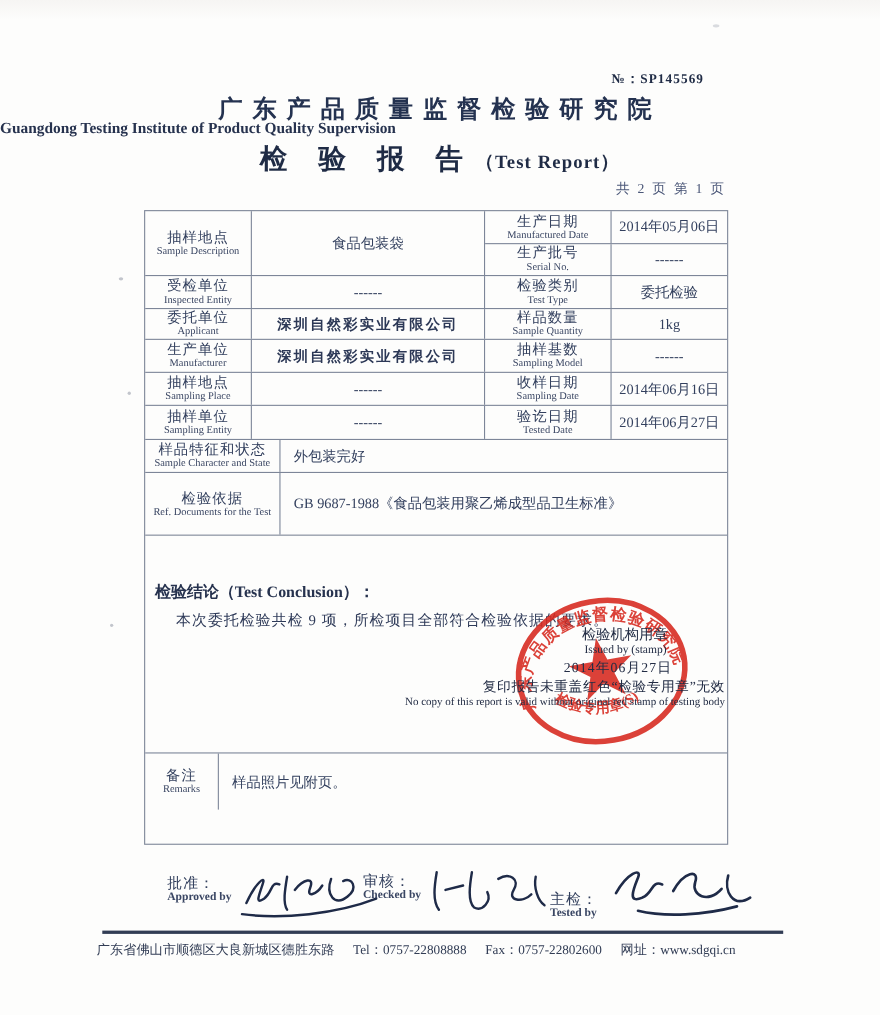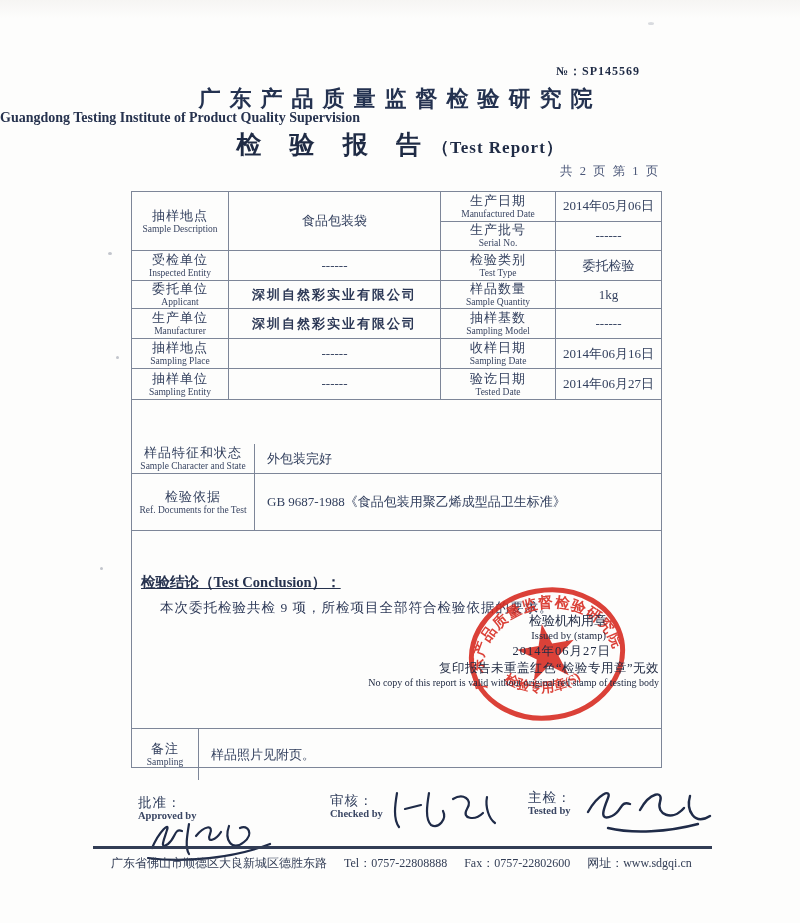--- a/index.html
+++ b/index.html
@@ -32,48 +32,48 @@
   .lblcn{font-size:13px;letter-spacing:1px;line-height:15px;text-align:center;}
   .lblen{font-size:9.5px;line-height:12px;text-align:center;color:#3a4663;}
   .val{font-size:13px;text-align:center;}
   .val.company{letter-spacing:2px;font-weight:bold;color:#2c3856;}
   .val.left{align-self:flex-start;text-align:left;}
   .w-l1{width:97px;}  .w-v1{width:212px;} .w-l2{width:115px;} .w-v2{flex:1;}
   .rightcol{flex:1;display:flex;flex-direction:column;}
   .subrow{display:flex;flex:1;}
   .subrow.first{border-bottom:1px solid #7d8698;}
   .h-r1{height:59px;} .h-r2{height:32px;} .h-r3{height:30px;} .h-r4{height:28px;}
-  .h-r5{height:30px;} .h-r6{height:30px;justify-content:center;} .h-r7{height:31px;} .h-r8{height:30px;margin-top:44px;}
+  .h-r5{height:30px;} .h-r6{height:30px;justify-content:center;} .h-r7{height:31px;} .h-r8{height:30px;}
   .h-r9{height:57px;} .h-conc{height:198px;} .h-rem{height:51px;}
   .w-wide{width:123px;} .w-rem{width:67px;}
   .valcell{justify-content:center;}
   .valcell.leftalign{align-items:flex-start;padding-left:12px;}
 
   
   .conc-cell{position:relative;flex:1;}
-  .conc-title{position:absolute;left:9px;top:42px;font-size:14.5px;font-weight:bold;color:#26324e;text-decoration:underline;}
+  .conc-title{position:absolute;left:9px;top:42px;font-size:14.5px;font-weight:bold;color:#26324e;}
   .conc-body{position:absolute;left:28px;top:68px;font-size:13.5px;letter-spacing:1px;color:#2e3a58;}
   .stamp{position:absolute;left:334px;top:54px;width:162px;height:138px;transform:rotate(-10deg);opacity:.88;}
   .stamp-notes{position:absolute;right:2px;top:82px;width:300px;text-align:right;color:#222c44;}
   .sn1{font-size:13px;margin-right:52px;line-height:16px;}
   .sn2{font-size:10.5px;margin-right:53px;line-height:14px;}
   .sn3{font-size:12.5px;margin-right:48px;line-height:17px;letter-spacing:1px;}
   .sn4{font-size:12.5px;line-height:16px;letter-spacing:.5px;}
   .sn5{font-size:10px;line-height:13px;}
 
   
   .sig-group{position:absolute;display:flex;align-items:flex-start;}
   .sig-label .lblcn{font-size:13.5px;text-align:left;}
   .sig-label .lblen{font-size:10.5px;text-align:left;font-weight:bold;}
   .sig-svg{margin-left:6px;margin-top:-8px;}
-  .sg1{left:138px;top:795px;flex-direction:column;} .sg2{left:330px;top:793px;} .sg3{left:528px;top:790px;}
+  .sg1{left:152px;top:795px;} .sg2{left:330px;top:793px;} .sg3{left:500px;top:790px;align-items:flex-end;}
 
   
   .footer-rule{position:absolute;left:93px;top:846px;width:619px;height:2.5px;background:#323d55;}
-  .footer-line{position:absolute;left:111px;top:855px;width:617px;display:flex;gap:17px;font-size:12px;color:#323d55;white-space:nowrap;}
+  .footer-line{position:absolute;left:88px;top:855px;width:617px;display:flex;gap:17px;font-size:12px;color:#323d55;white-space:nowrap;}
 </style>
 </head>
 <body>
 
 <div class="page">
 
   <div class="speck" style="left:108px;top:252px;width:4px;height:3px;"></div>
   <div class="speck" style="left:116px;top:356px;width:3px;height:3px;"></div>
   <div class="speck" style="left:648px;top:22px;width:6px;height:3px;opacity:.6;"></div>
   <div class="speck" style="left:100px;top:567px;width:3px;height:3px;"></div>
@@ -252,21 +252,21 @@
           <div class="sn3">2014年06月27日</div>
           <div class="sn4">复印报告未重盖红色“检验专用章”无效</div>
           <div class="sn5">No copy of this report is valid without original red stamp of testing body</div>
         </div>
       </div>
     </div>
 
     <div class="trow h-rem">
       <div class="tcell w-rem">
         <span class="lblcn">备注</span>
-        <span class="lblen">Sampling</span>
+        <span class="lblen">Remarks</span>
       </div>
       <div class="tcell w-v2 last valcell leftalign">
           <span class="val left">样品照片见附页。</span>
         </div>
     </div>
   </div>
 
   <div class="sig-group sg1">
     <div class="sig-label">
       <div class="lblcn">批准：</div>

